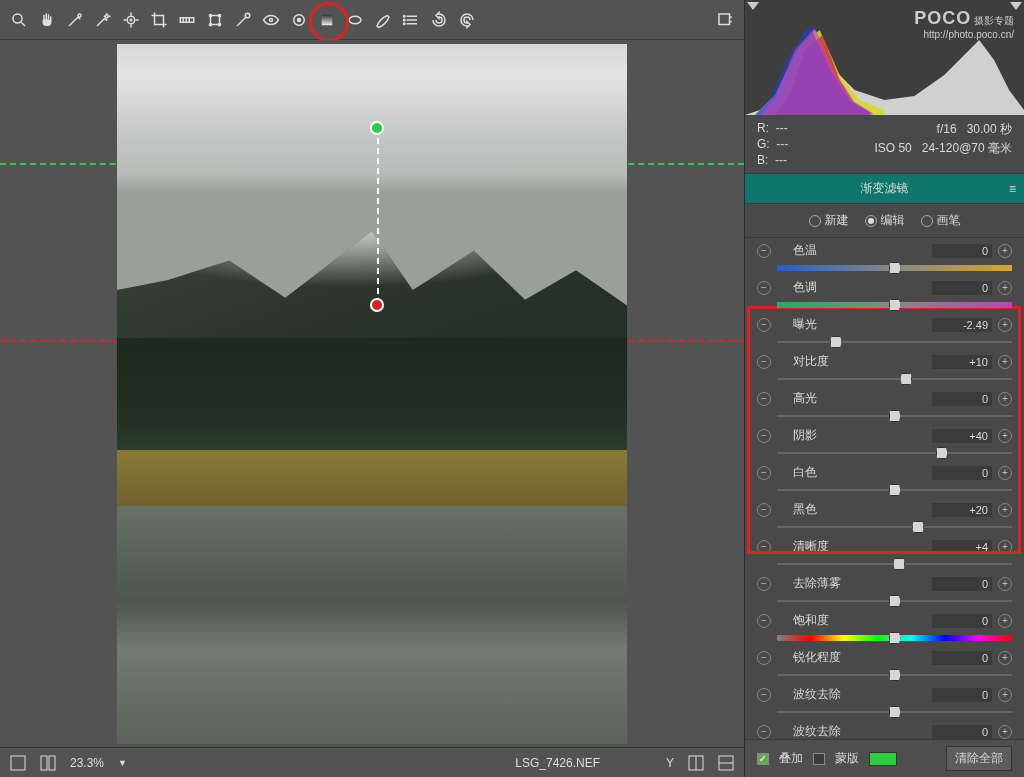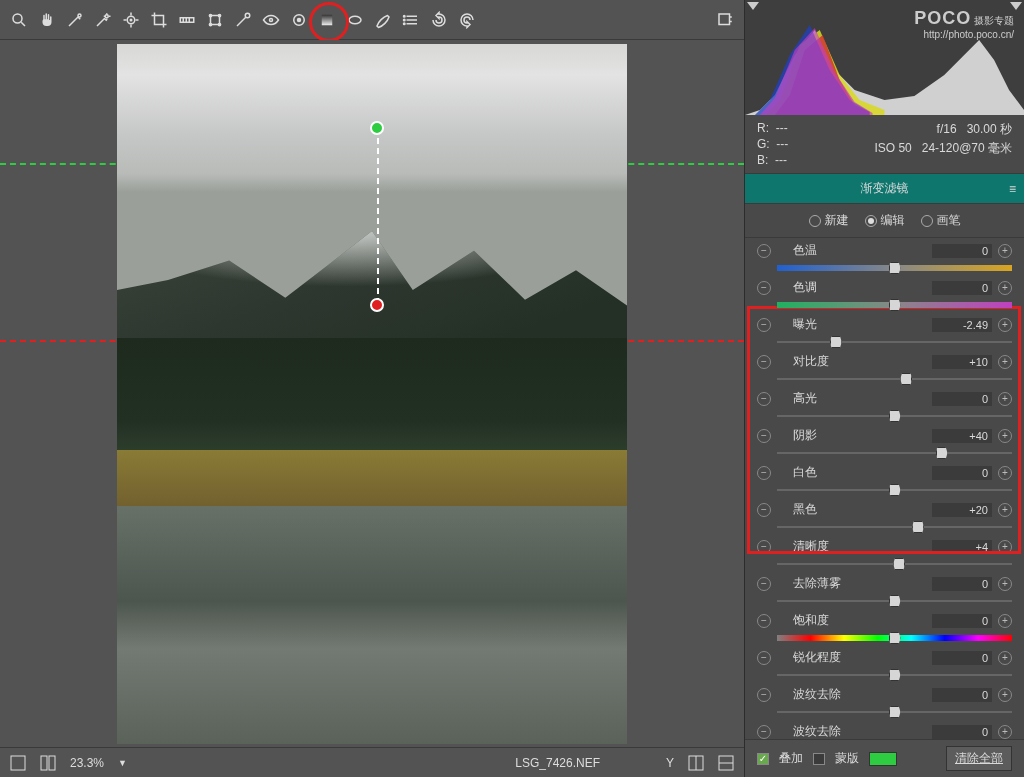--- a/index.html
+++ b/index.html
@@ -63,21 +63,21 @@
   .track-line { position:absolute; left:0; right:0; top:6px; height:2px; background:#666;}
   .track-line.temp { height:6px; top:4px; background:linear-gradient(90deg,#2060d0,#888 50%,#d9a520);}
   .track-line.tint { height:6px; top:4px; background:linear-gradient(90deg,#20b060,#888 50%,#c040c0);}
   .track-line.sat { height:6px; top:4px; background:linear-gradient(90deg,#808080,#f00,#ff0,#0f0,#0ff,#00f,#f0f,#f00);}
   .knob { position:absolute; top:1px; width:12px; height:12px; background:#d6d6d6; border:1px solid #333; transform:translateX(-50%); clip-path: polygon(15% 0,85% 0,100% 50%,85% 100%,15% 100%,0 50%);}
   .highlight-box { position:absolute; border:3px solid #e02020; pointer-events:none; }
   .bottom-opts { padding:6px 12px; display:flex; align-items:center; gap:10px; border-top:1px solid #3a3a3a; background:#4e4e4e;}
   .chk { width:12px; height:12px; border:1px solid #888; display:inline-flex; align-items:center; justify-content:center; font-size:10px; background:#3b3b3b;}
   .chk.on { background:#6aa84f; color:#fff;}
   .swatch { width:28px; height:14px; background:#2ecc40; border:1px solid #333;}
-  .clear-btn { margin-left:auto; padding:3px 8px; background:#5c5c5c; border:1px solid #333; cursor:pointer;text-decoration:underline;}
+  .clear-btn { margin-left:auto; padding:3px 8px; background:#5c5c5c; border:1px solid #333; cursor:pointer;}
   .tri { position:absolute; width:0;height:0;border-left:6px solid transparent;border-right:6px solid transparent;}
   .tri.tl{top:2px;left:2px;border-top:8px solid #ccc;}
   .tri.tr{top:2px;right:2px;border-top:8px solid #ccc;}
 </style>
 </head>
 <body>
 
 <div class="app">
   <div class="main-area">
     <div class="toolbar">

